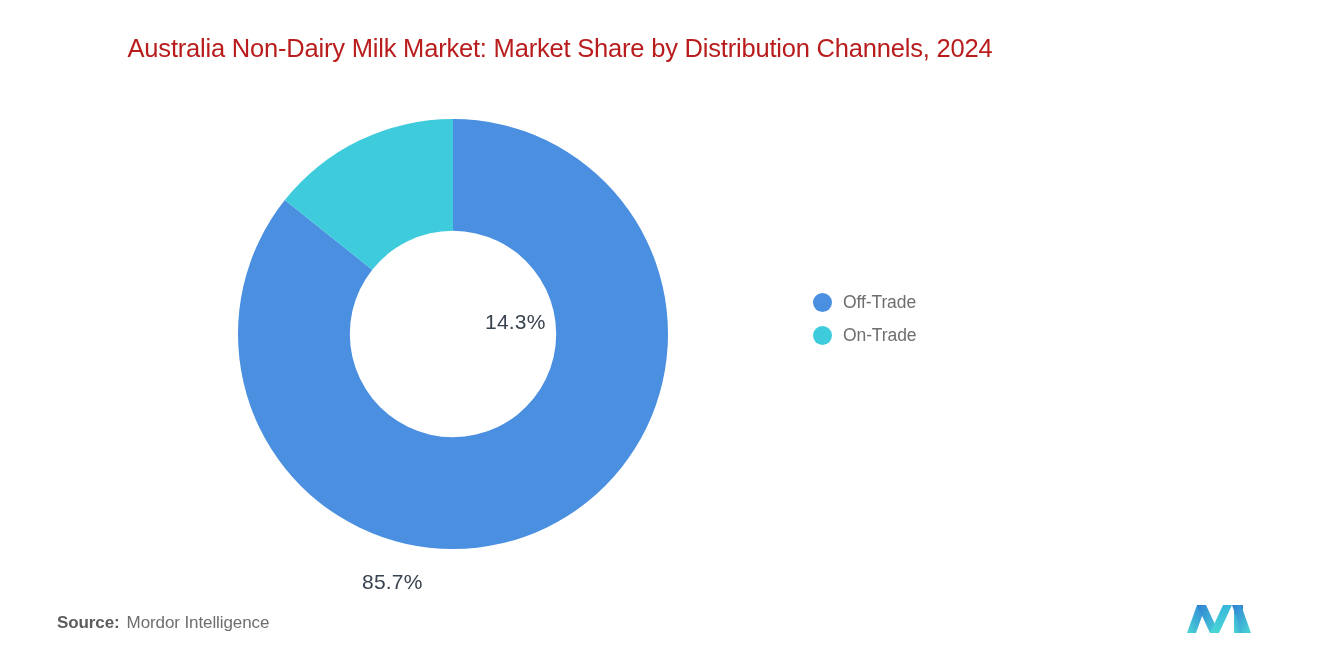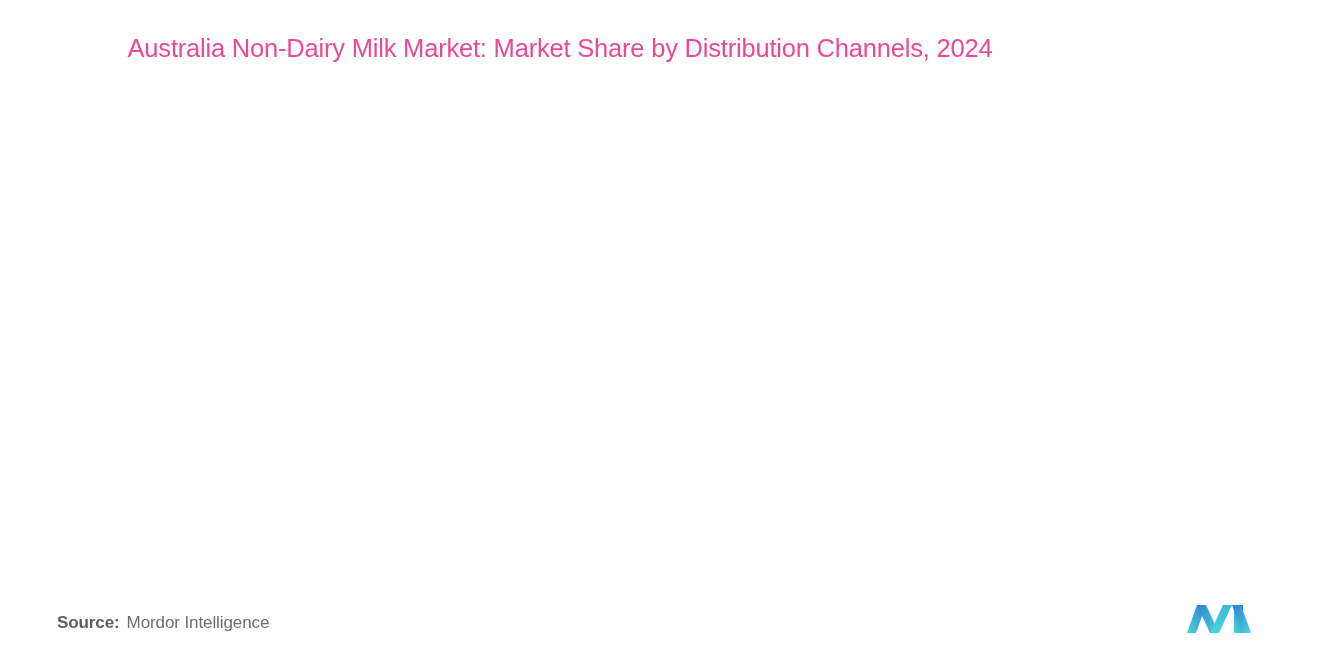--- a/index.html
+++ b/index.html
@@ -22,21 +22,21 @@
 
   
   #chart-title {
     position: absolute;
     left: 0;
     top: 30px;
     width: 1120px;
     text-align: center;
     font-size: 25.5px;
     font-weight: 400;
-    color: #ec4899;
+    color: #b91c1c;
     letter-spacing: -0.2px;
     white-space: nowrap;
     line-height: 36px;
   }
 
   
   #donut-wrap {
     position: absolute;
     left: 238px;
     top: 119px;
@@ -112,21 +112,44 @@
     height: 38px;
   }
 </style>
 </head>
 <body>
 
 <div id="canvas">
 
   <div id="chart-title">Australia Non-Dairy Milk Market: Market Share by Distribution Channels, 2024</div>
 
+  <div id="donut-wrap">
+    <svg id="donut-svg" viewBox="0 0 430 430">
 
+      <g id="slice-group">
+          <path d="M 215 0 A 215 215 0 1 1 46.78597572603354 81.10062719505584 L 134.2572683484961 150.7283010536268 A 103.2 103.2 0 1 0 215 111.8 Z" fill="#4a8fe0"></path>
+          <path d="M 46.78597572603354 81.10062719505584 A 215 215 0 0 1 214.99999999999997 0 L 214.99999999999997 111.8 A 103.2 103.2 0 0 0 134.2572683484961 150.7283010536268 Z" fill="#3ecbdc"></path>
+        </g>
+    </svg>
+
+    <div class="slice-label" id="label-on-trade">14.3%</div>
+
+    <div class="slice-label" id="label-off-trade">85.7%</div>
+  </div>
+
+  <div id="legend">
+    <div class="legend-row">
+      <span class="legend-dot" id="legend-dot-0" style="background: rgb(74, 143, 224);"></span>
+      <span class="legend-label">Off-Trade</span>
+    </div>
+    <div class="legend-row">
+      <span class="legend-dot" id="legend-dot-1" style="background: rgb(62, 203, 220);"></span>
+      <span class="legend-label">On-Trade</span>
+    </div>
+  </div>
 
   <div id="source-line">
     <span id="source-label">Source:</span><span id="source-value">Mordor Intelligence</span>
   </div>
 
   <svg id="brand-logo" viewBox="0 0 66 38">
     <defs>
       <linearGradient id="lg-a" x1="0" y1="1" x2="1" y2="0">
         <stop offset="0%" stop-color="#4ad6d6"></stop>
         <stop offset="100%" stop-color="#2f7fd4"></stop>

